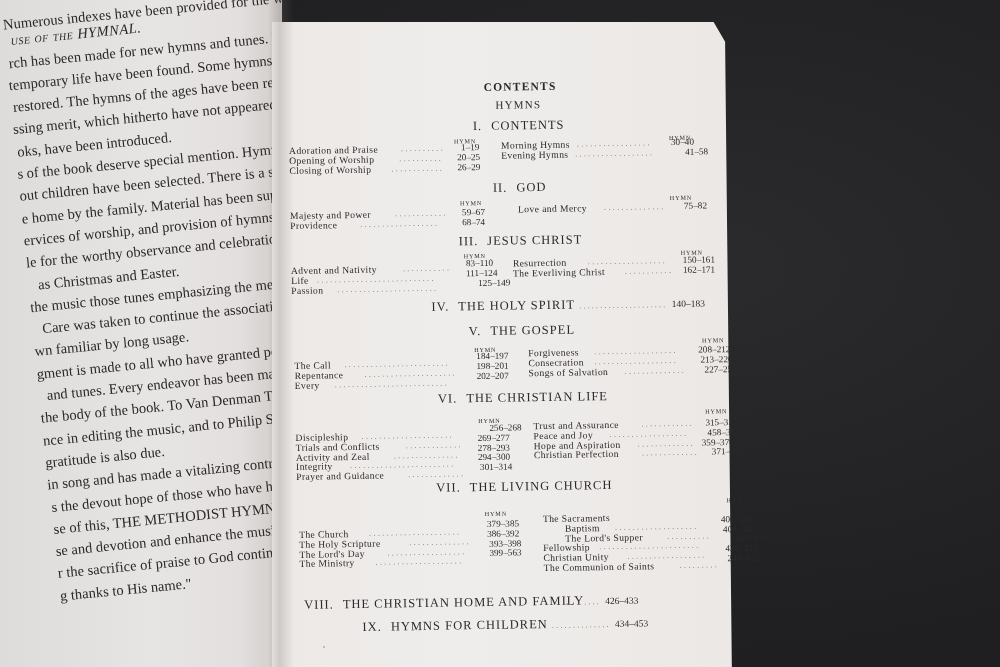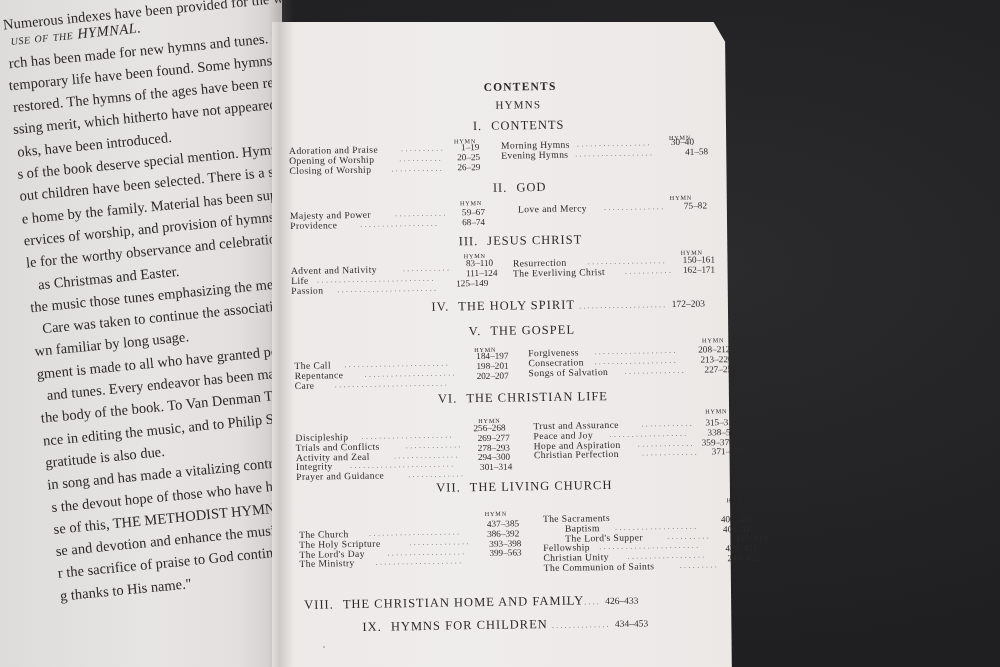--- a/index.html
+++ b/index.html
@@ -153,79 +153,79 @@
 
   <div class="sec-head" style="margin-top:8px">
     <span class="roman">III.</span><span>JESUS CHRIST</span>
   </div>
   <div class="cols" style="height:40px;margin-top:2px">
     <span class="hymn-lbl" style="left:173px;top:0">HYMN</span>
     <span class="hymn-lbl" style="left:390px;top:0">HYMN</span>
     <div class="col" style="left:0;top:12px;width:195px">
       <div class="entry"><span class="name">Advent and Nativity</span><span class="dots" style="left:112px;width:56px">...........</span><span class="rng" style="left:175px;top:-4px">83–110</span></div>
       <div class="entry"><span class="name">Life</span><span class="dots" style="left:26px;width:142px">...........................</span><span class="rng" style="left:175px;top:-4px">111–124</span></div>
-      <div class="entry"><span class="name">Passion</span><span class="dots" style="left:46px;width:122px">.......................</span><span class="rng" style="left:165px;top:-4px">125–149</span></div>
+      <div class="entry"><span class="name">Passion</span><span class="dots" style="left:46px;width:122px">.......................</span><span class="rng" style="left:187px;top:-4px">125–149</span></div>
     </div>
     <div class="col" style="left:222px;top:8px;width:230px">
       <div class="entry"><span class="name">Resurrection</span><span class="dots" style="left:75px;width:92px">..................</span><span class="rng" style="left:170px">150–161</span></div>
       <div class="entry"><span class="name">The Everliving Christ</span><span class="dots" style="left:112px;width:55px">...........</span><span class="rng" style="left:170px">162–171</span></div>
     </div>
   </div>
 
   <div class="single-line" style="margin-top:8px;left:140px">
-    <span class="roman" style="margin-right:9px">IV.</span><span>THE HOLY SPIRIT</span><span class="dots"> ..................... </span><span class="rng">172–203</span>
+    <span class="roman" style="margin-right:9px">IV.</span><span>THE HOLY SPIRIT</span><span class="dots"> ..................... </span><span class="rng">140–183</span>
   </div>
 
   <div class="sec-head" style="margin-top:10px">
     <span class="roman">V.</span><span>THE GOSPEL</span>
   </div>
   <div class="cols" style="height:42px;margin-top:2px">
     <span class="hymn-lbl" style="left:182px;top:4px">HYMN</span>
     <span class="hymn-lbl" style="left:410px;top:-2px">HYMN</span>
     <div class="col" style="left:2px;top:17px;width:200px">
       <div class="entry"><span class="name">The Call</span><span class="dots" style="left:50px;width:126px">........................</span><span class="rng" style="left:182px;top:-6px">184–197</span></div>
       <div class="entry"><span class="name">Repentance</span><span class="dots" style="left:70px;width:106px">.....................</span><span class="rng" style="left:182px;top:-6px">198–201</span></div>
-      <div class="entry"><span class="name">Care</span><span class="dots" style="left:40px;width:136px">..........................</span><span class="rng" style="left:182px;top:-6px">202–207</span></div>
+      <div class="entry"><span class="name">Every</span><span class="dots" style="left:40px;width:136px">..........................</span><span class="rng" style="left:182px;top:-6px">202–207</span></div>
     </div>
     <div class="col" style="left:236px;top:8px;width:220px">
       <div class="entry"><span class="name">Forgiveness</span><span class="dots" style="left:66px;width:100px">...................</span><span class="rng" style="left:170px">208–212</span></div>
       <div class="entry"><span class="name">Consecration</span><span class="dots" style="left:66px;width:104px">...................</span><span class="rng" style="left:172px">213–226</span></div>
       <div class="entry"><span class="name">Songs of Salvation</span><span class="dots" style="left:96px;width:76px">..............</span><span class="rng" style="left:176px">227–255</span></div>
     </div>
   </div>
 
   <div class="sec-head" style="margin-top:8px">
     <span class="roman">VI.</span><span>THE CHRISTIAN LIFE</span>
   </div>
   <div class="cols" style="height:62px;margin-top:2px">
     <span class="hymn-lbl" style="left:185px;top:8px">HYMN</span>
     <span class="hymn-lbl" style="left:412px;top:2px">HYMN</span>
     <div class="col" style="left:2px;top:22px;width:205px">
-      <div class="entry"><span class="name">Discipleship</span><span class="dots" style="left:66px;width:112px">.....................</span><span class="rng" style="left:178px;top:-6px">256–268</span></div>
+      <div class="entry"><span class="name">Discipleship</span><span class="dots" style="left:66px;width:112px">.....................</span><span class="rng" style="left:194px;top:-6px">256–268</span></div>
       <div class="entry"><span class="name">Trials and Conflicts</span><span class="dots" style="left:110px;width:68px">.............</span><span class="rng" style="left:182px;top:-6px">269–277</span></div>
       <div class="entry"><span class="name">Activity and Zeal</span><span class="dots" style="left:98px;width:80px">...............</span><span class="rng" style="left:182px;top:-6px">278–293</span></div>
       <div class="entry"><span class="name">Integrity</span><span class="dots" style="left:54px;width:124px">........................</span><span class="rng" style="left:182px;top:-6px">294–300</span></div>
       <div class="entry"><span class="name">Prayer and Guidance</span><span class="dots" style="left:112px;width:66px">.............</span><span class="rng" style="left:184px;top:-6px">301–314</span></div>
     </div>
     <div class="col" style="left:240px;top:14px;width:220px">
       <div class="entry"><span class="name">Trust and Assurance</span><span class="dots" style="left:108px;width:62px">............</span><span class="rng" style="left:172px">315–337</span></div>
-      <div class="entry"><span class="name">Peace and Joy</span><span class="dots" style="left:76px;width:96px">..................</span><span class="rng" style="left:174px">338–597</span></div>
+      <div class="entry"><span class="name">Peace and Joy</span><span class="dots" style="left:76px;width:96px">..................</span><span class="rng" style="left:174px">458–358</span></div>
       <div class="entry"><span class="name">Hope and Aspiration</span><span class="dots" style="left:104px;width:68px">.............</span><span class="rng" style="left:168px">359–370</span></div>
       <div class="entry"><span class="name">Christian Perfection</span><span class="dots" style="left:108px;width:66px">.............</span><span class="rng" style="left:178px">371–378</span></div>
     </div>
   </div>
 
   <div class="sec-head" style="margin-top:10px">
     <span class="roman">VII.</span><span>THE LIVING CHURCH</span>
   </div>
   <div class="cols" style="height:72px;margin-top:2px">
     <span class="hymn-lbl" style="left:190px;top:12px">HYMN</span>
     <span class="hymn-lbl" style="left:432px;top:2px">HYMN</span>
     <div class="col" style="left:4px;top:30px;width:210px">
-      <div class="entry"><span class="name">The Church</span><span class="dots" style="left:70px;width:112px">.....................</span><span class="rng" style="left:188px;top:-7px">437–385</span></div>
+      <div class="entry"><span class="name">The Church</span><span class="dots" style="left:70px;width:112px">.....................</span><span class="rng" style="left:188px;top:-7px">379–385</span></div>
       <div class="entry"><span class="name">The Holy Scripture</span><span class="dots" style="left:110px;width:72px">..............</span><span class="rng" style="left:188px;top:-7px">386–392</span></div>
       <div class="entry"><span class="name">The Lord's Day</span><span class="dots" style="left:88px;width:96px">..................</span><span class="rng" style="left:190px;top:-7px">393–398</span></div>
       <div class="entry"><span class="name">The Ministry</span><span class="dots" style="left:76px;width:108px">....................</span><span class="rng" style="left:190px;top:-7px">399–563</span></div>
     </div>
     <div class="col" style="left:248px;top:18px;width:230px">
       <div class="entry"><span class="name">The Sacraments</span></div>
       <div class="entry"><span class="name" style="padding-left:22px">Baptism</span><span class="dots" style="left:72px;width:104px">...................</span><span class="rng" style="left:178px;top:-6px">406–407</span></div>
       <div class="entry"><span class="name" style="padding-left:22px">The Lord's Supper</span><span class="dots" style="left:124px;width:54px">..........</span><span class="rng" style="left:180px;top:-6px">408–415</span></div>
       <div class="entry"><span class="name">Fellowship</span><span class="dots" style="left:56px;width:124px">.......................</span><span class="rng" style="left:192px;top:-6px">416–419</span></div>
       <div class="entry"><span class="name">Christian Unity</span><span class="dots" style="left:84px;width:96px">..................</span><span class="rng" style="left:182px;top:-6px">420–421</span></div>

